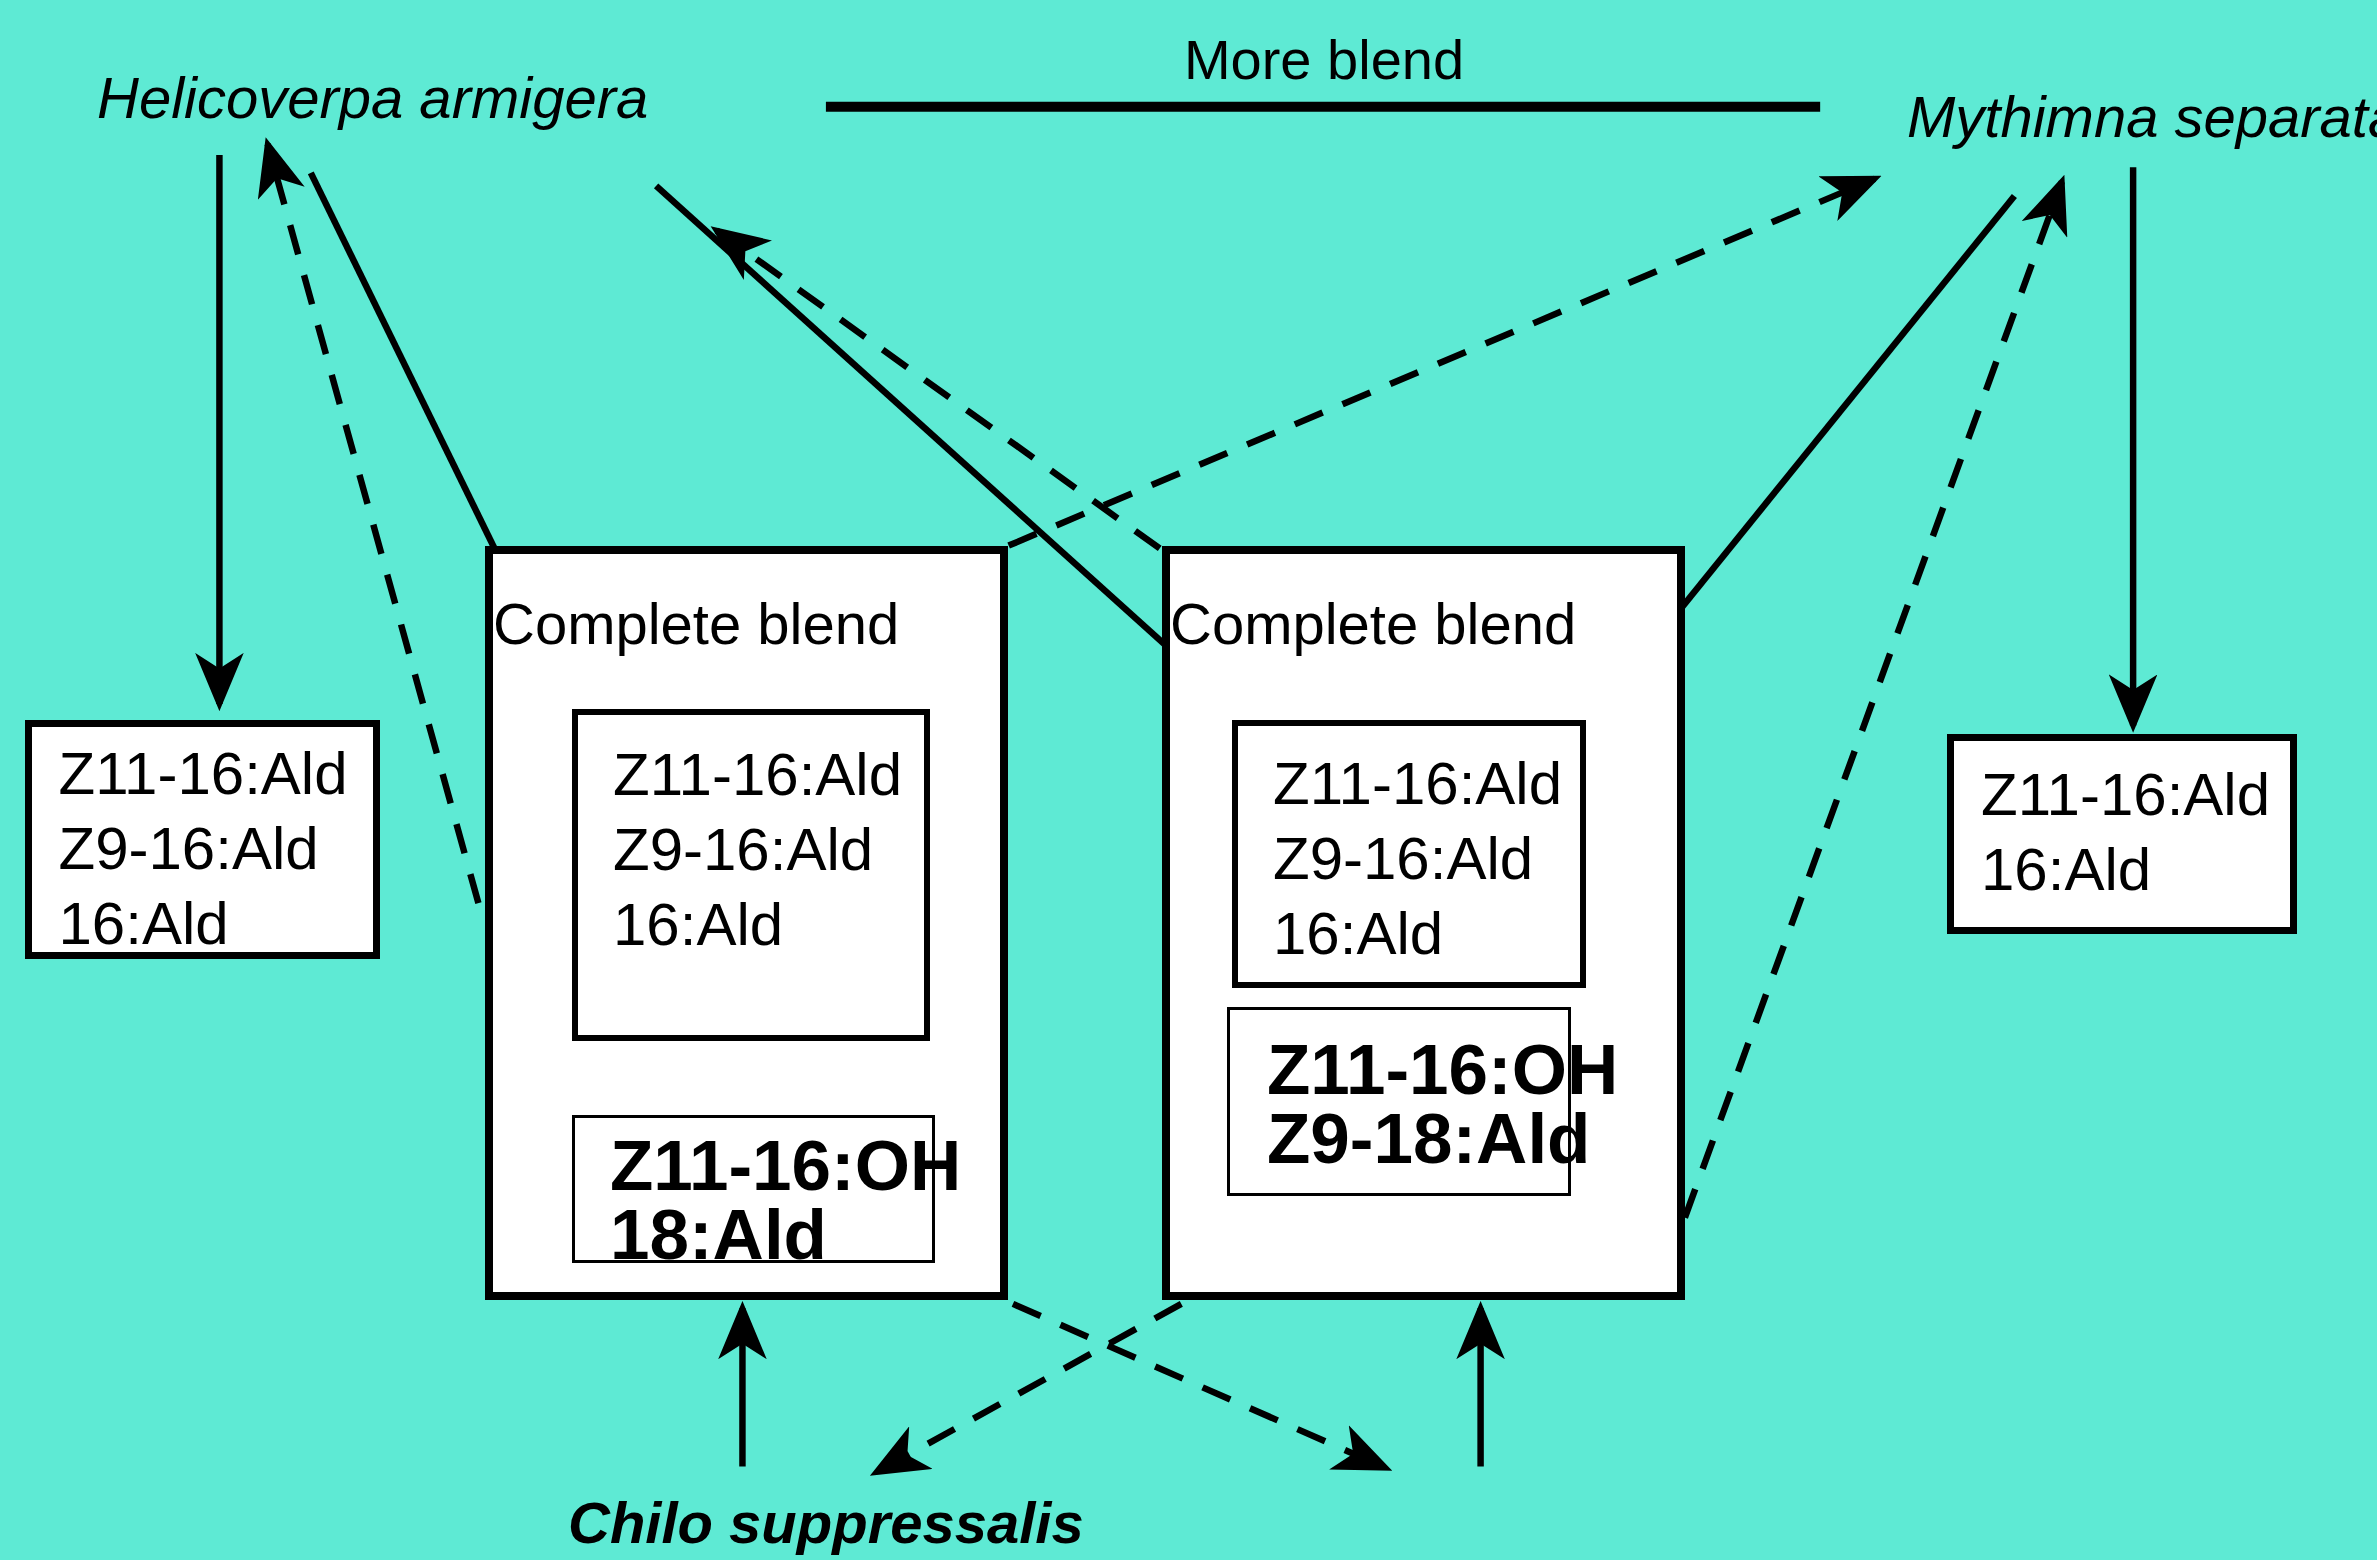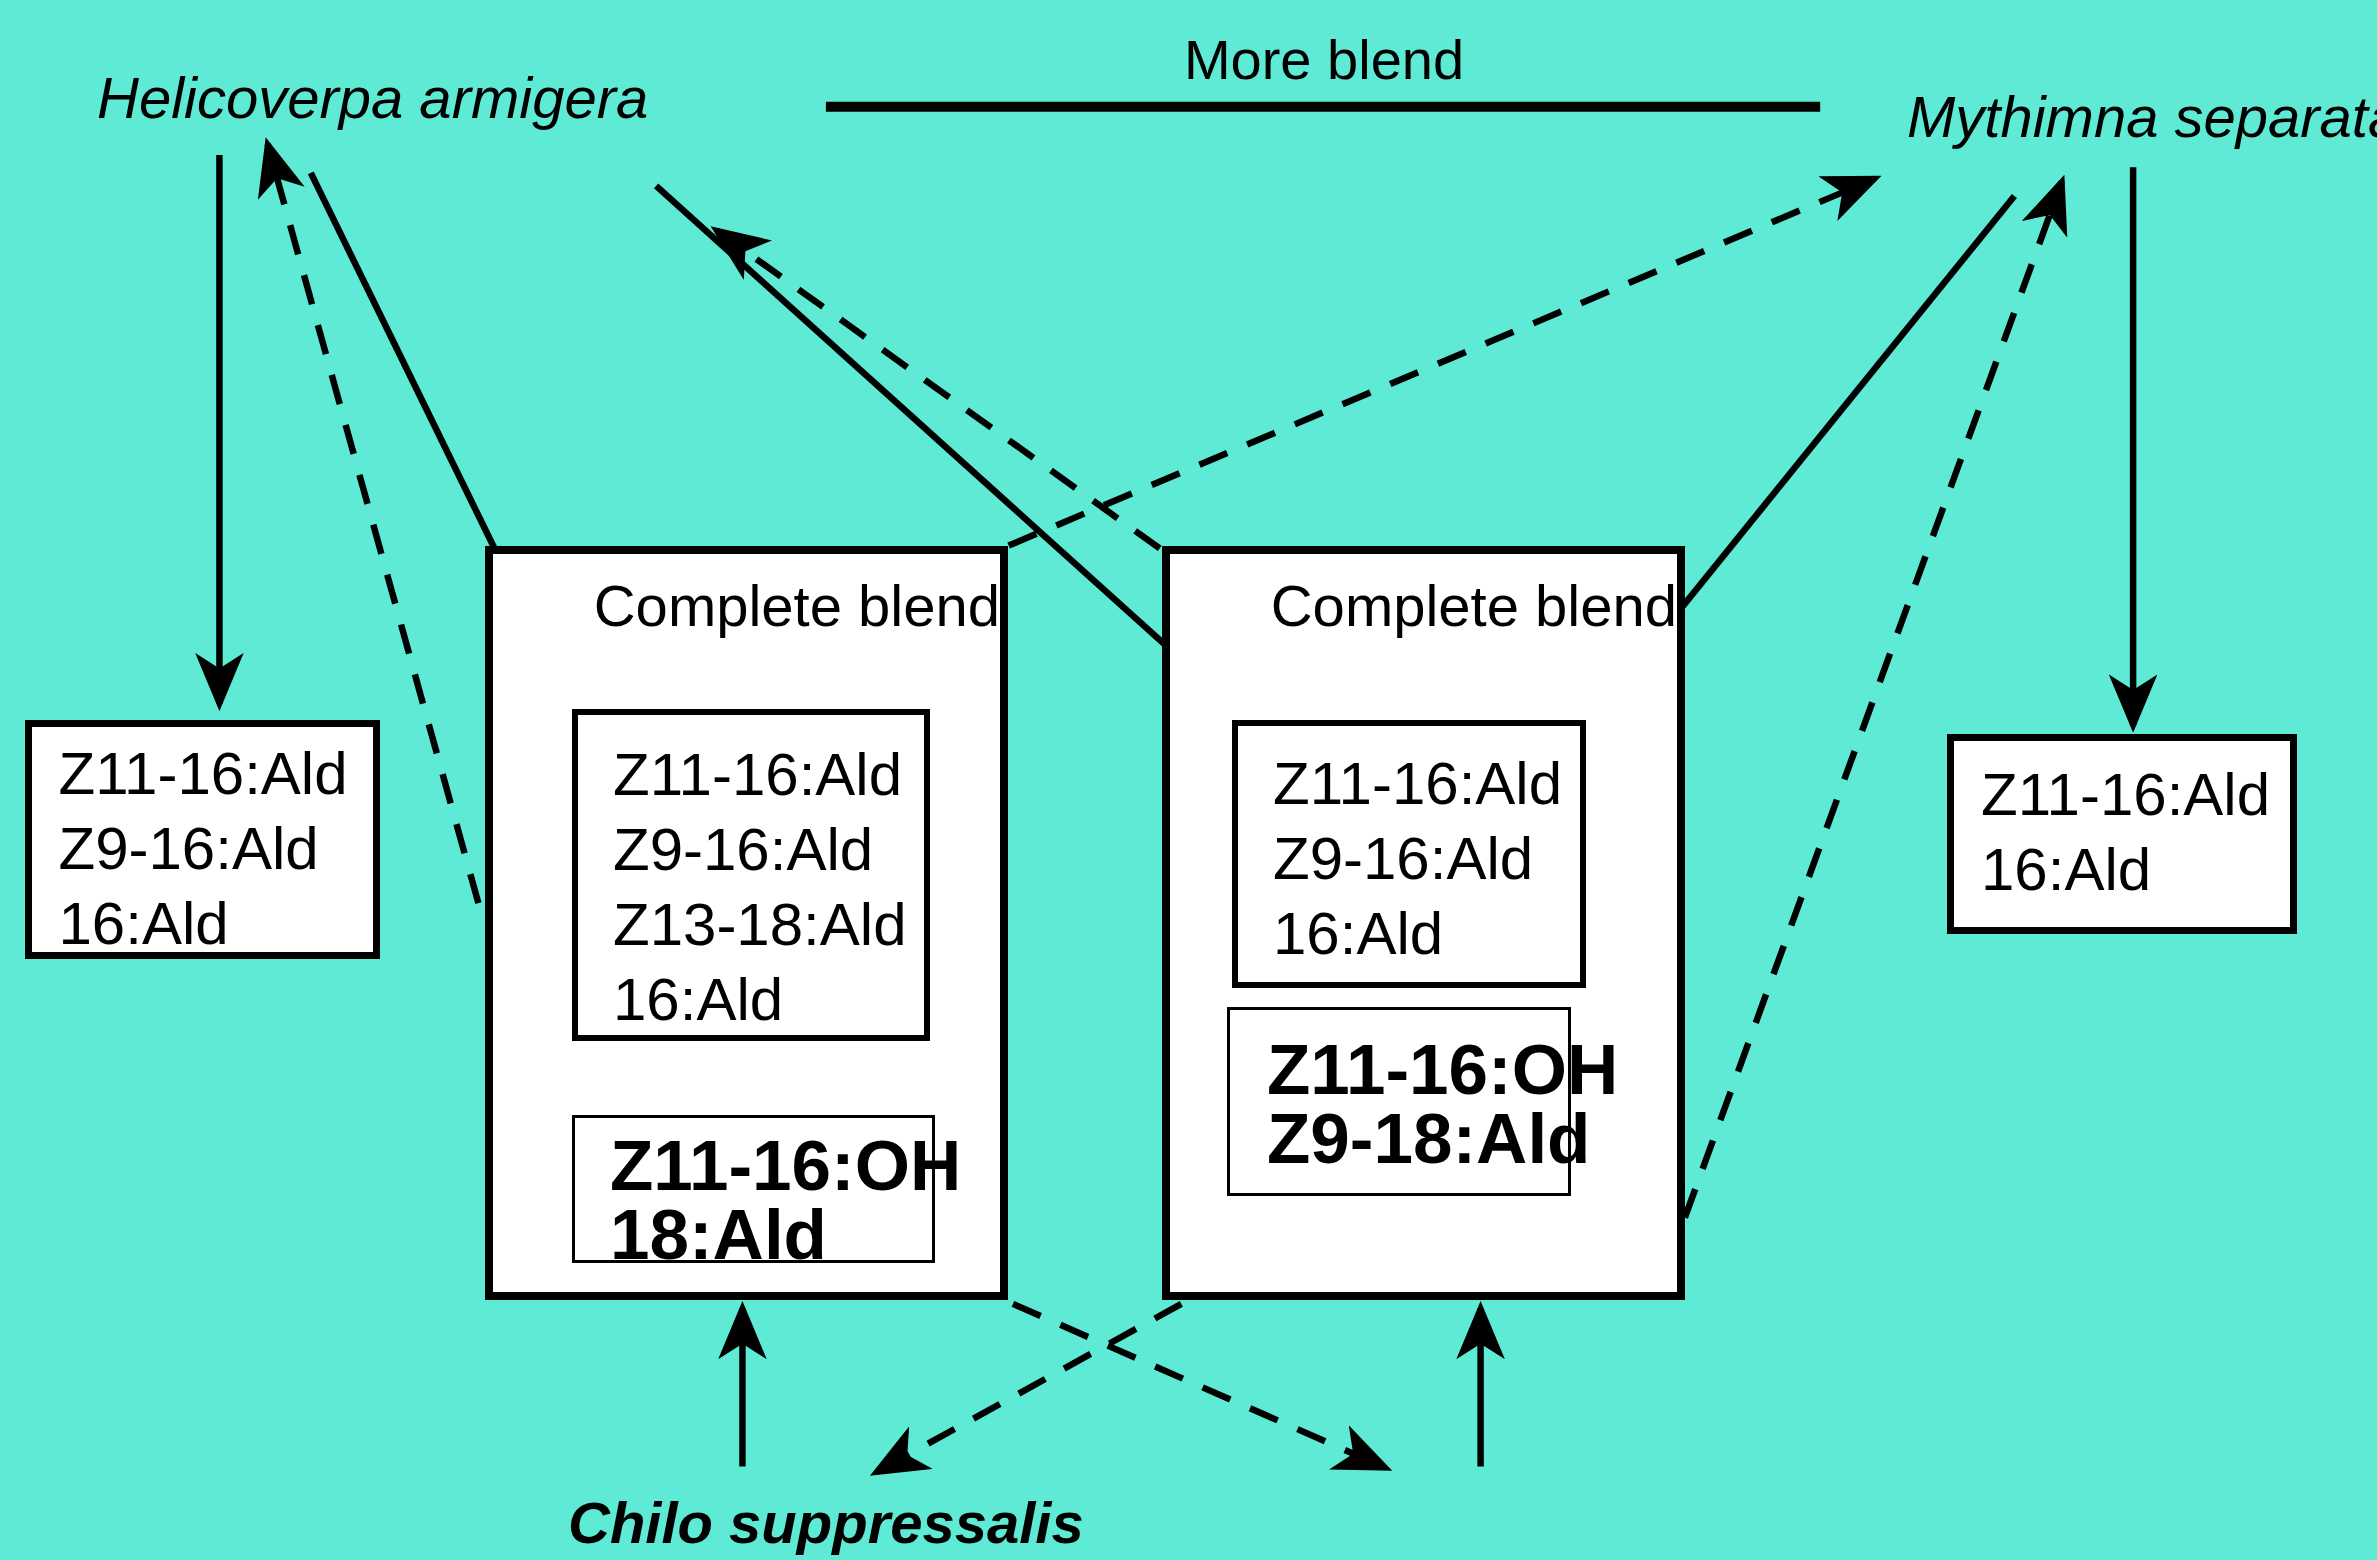--- a/index.html
+++ b/index.html
@@ -33,23 +33,23 @@
     font-size: 56px;
     white-space: nowrap;
     line-height: 1.1;
   }
   .outer-box {
     box-sizing: border-box;
     border: 8.6px solid #000000;
     background: #ffffff;
   }
   .outer-box .blend-title {
-    text-align: right;
+    text-align: left;
     font-size: 58px;
-    margin-top: 18px;
+    margin-top: 36px;
   }
   .component-box {
     box-sizing: border-box;
     border: 7.2px solid #000000;
     background: #ffffff;
   }
   .inner-box {
     box-sizing: border-box;
     border: 6.5px solid #000000;
     background: #ffffff;
@@ -121,21 +121,20 @@
   </div>
 
   <div class="abs outer-box" style="left:485px; top:546px; width:523px; height:754px;">
     <div class="blend-title">Complete blend</div>
   </div>
 
   <div class="abs inner-box" style="left:572px; top:709px; width:358px; height:332px;">
     <ul class="comp-list" style="margin:21.6px 0 0 35px;">
       <li>Z11-16:Ald</li>
       <li>Z9-16:Ald</li>
-      <li>Z13-18:Ald</li>
       <li>16:Ald</li>
     </ul>
   </div>
 
   <div class="abs inner-box-thin" style="left:572px; top:1115px; width:363px; height:148px;">
     <ul class="bold-list" style="margin:13px 0 0 35px;">
       <li>Z11-16:OH</li>
       <li>18:Ald</li>
     </ul>
   </div>

